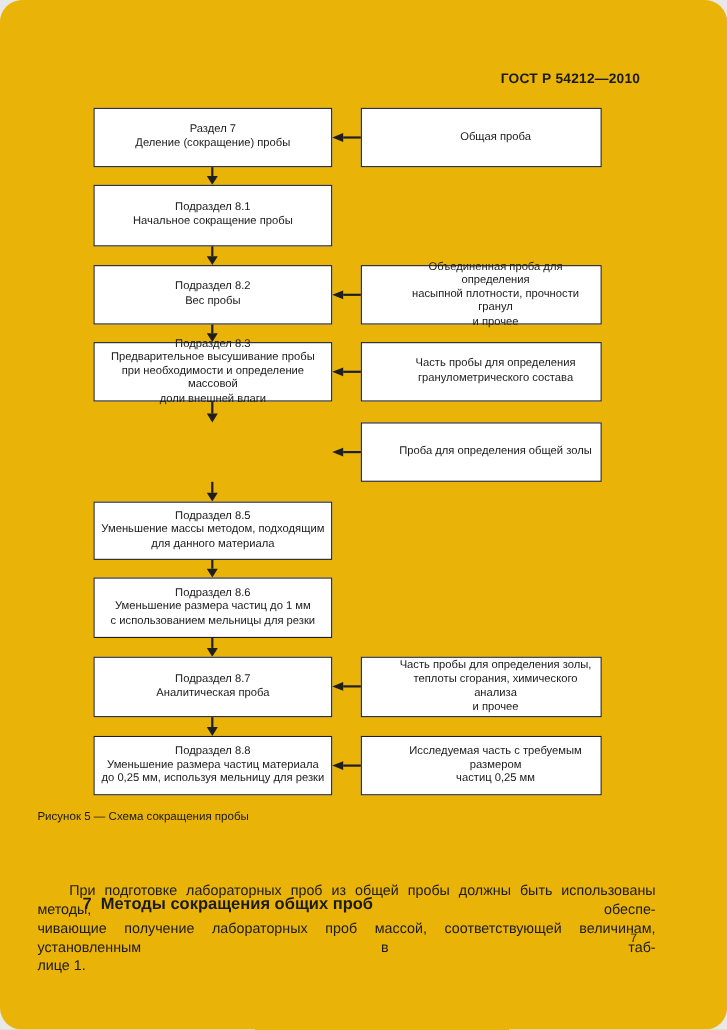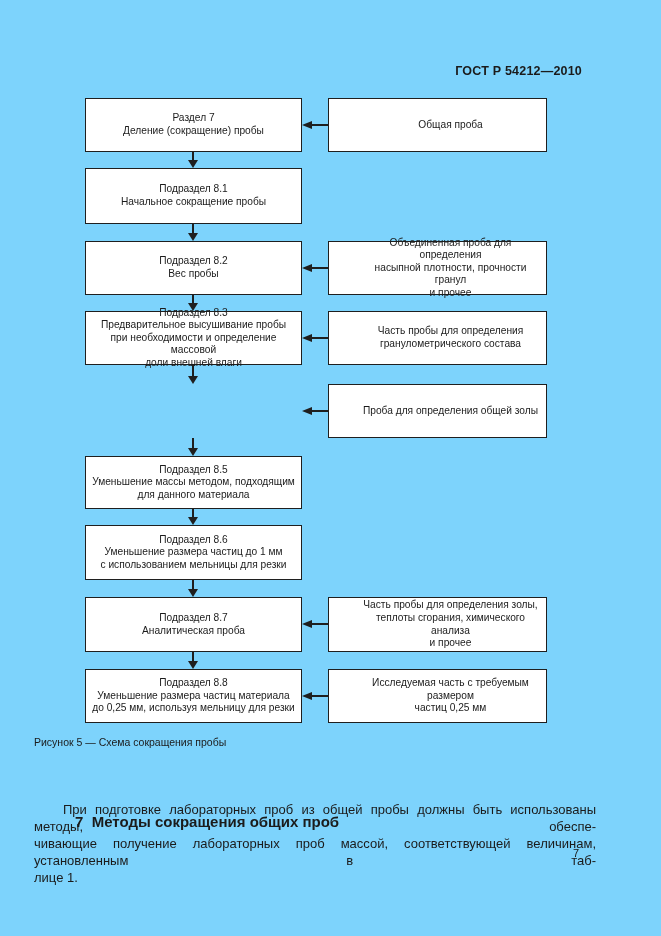--- a/index.html
+++ b/index.html
@@ -1,23 +1,24 @@
 <!DOCTYPE html>
 <html><head>
 <meta charset="utf-8">
 <style>
   html, body { margin: 0; padding: 0; background: #e8e8e8; }
   .page {
     position: relative;
     width: 661px; height: 936px;
     margin: 0 auto;
-    background: #7dd3fc;
+    background: #eab308;
     font-family: "Liberation Sans", sans-serif;
     color: #1b1b1b;
     overflow: hidden;
+    border-radius: 20px;
   }
   .gost-header {
     position: absolute;
     top: 64px; right: 79px;
     font-size: 12.5px; font-weight: bold;
     letter-spacing: 0.2px;
     white-space: nowrap;
   }
   
   .box {

